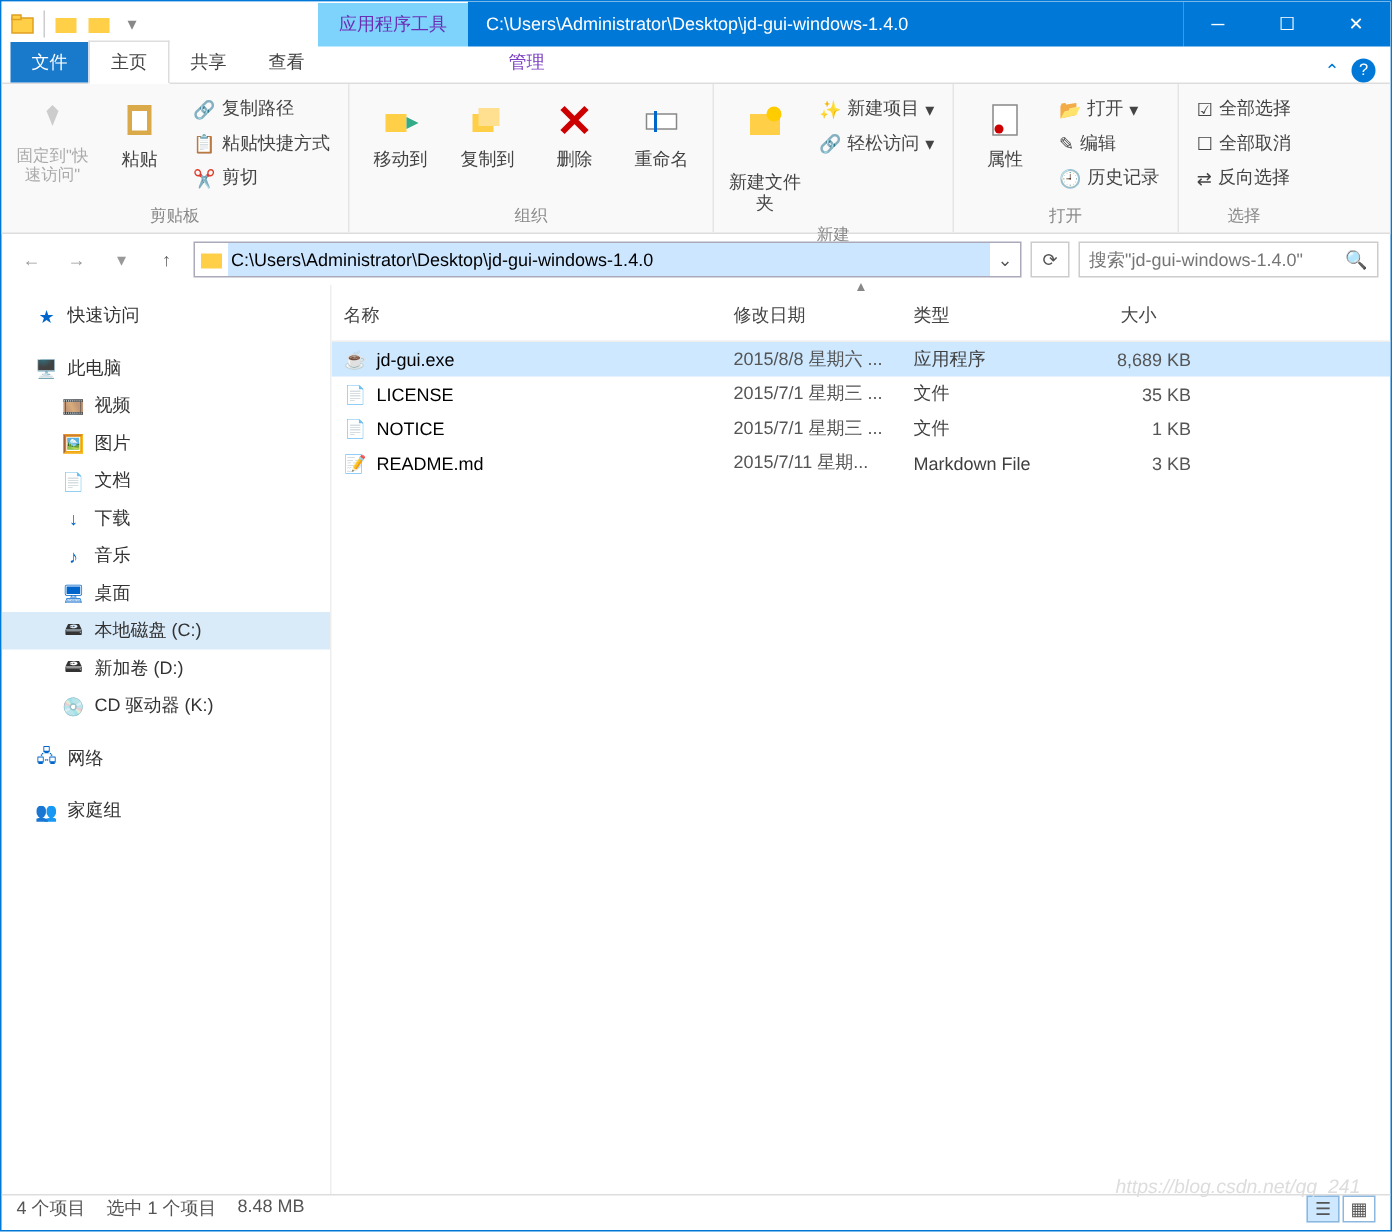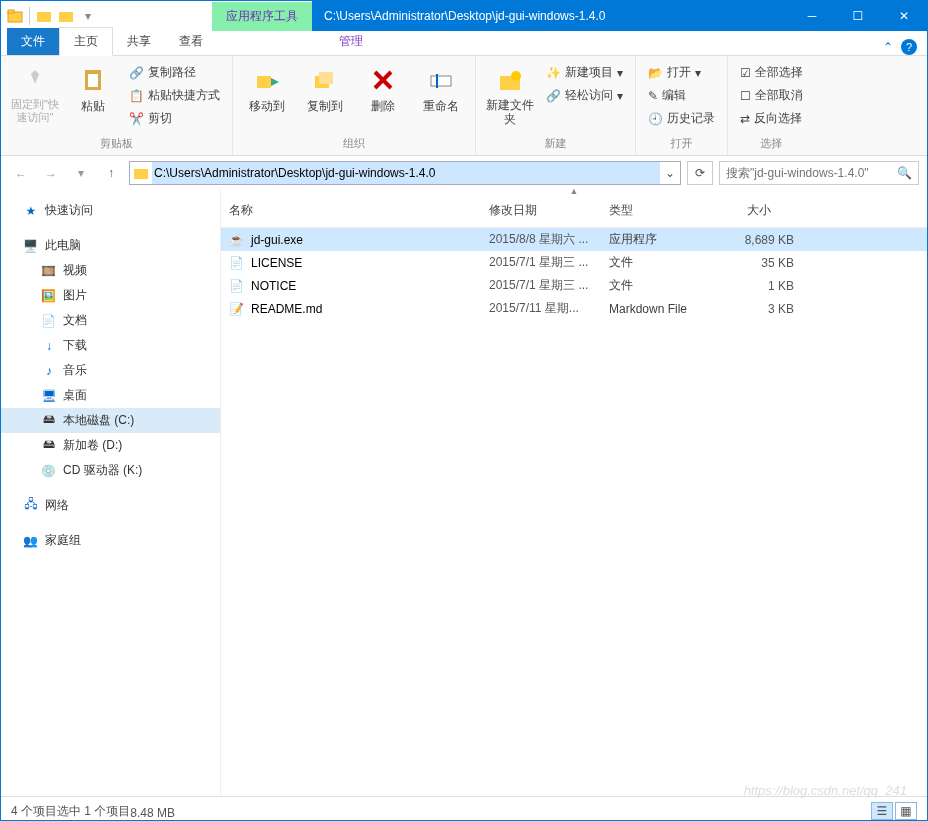--- a/index.html
+++ b/index.html
@@ -1,21 +1,21 @@
 <!DOCTYPE html>
 <html><head>
 <meta charset="utf-8">
 <style>
 * { margin: 0; padding: 0; box-sizing: border-box; font-family: "Microsoft YaHei", "Segoe UI", sans-serif; font-size: 12px; }
 body { background: #fff; width: 928px; height: 821px; overflow: hidden; position: relative; border: 1px solid #0078d7;}
 .titlebar { height: 30px; background: #fff; display: flex; align-items: center; border-bottom: 0; }
 .qat { display: flex; align-items: center; padding: 0 4px; gap: 2px; }
 .qat .folder-icon { width: 20px; height: 20px; display:flex; align-items:center; justify-content:center;}
 .qat-sep { width:1px; height:18px; background:#ccc; margin:0 2px;}
-.title-tab { background:#86efac; color:#6b2fb5; padding: 6px 14px; font-size:12px; margin-left: 110px;}
+.title-tab { background:#7dd3fc; color:#6b2fb5; padding: 6px 14px; font-size:12px; margin-left: 110px;}
 .title-path { flex:1; background:#0078d7; color:#fff; padding:7px 12px; height:30px; display:flex; align-items:center;}
 .winbtns { display:flex; background:#0078d7; height:30px;}
 .winbtn { width:46px; height:30px; display:flex; align-items:center; justify-content:center; color:#fff; }
 
 .tabs { height:25px; background:#fff; display:flex; align-items:flex-end; border-bottom:1px solid #ddd; padding-left:6px;}
 .tab { padding:5px 14px; font-size:12px; color:#444; cursor:default;}
 .tab.file { background:#1979ca; color:#fff;}
 .tab.active { background:#fff; border:1px solid #ddd; border-bottom:1px solid #fff; margin-bottom:-1px;}
 .tab.context { color:#7b3fc4; margin-left:108px;}
 .tabs-right { margin-left:auto; display:flex; align-items:center; gap:8px; padding-right:10px;}
@@ -57,21 +57,21 @@
 .col-name{width:260px;} .col-date{width:120px;} .col-type{width:115px;} .col-size{width:70px; text-align:center;}
 .rows{flex:1; overflow:auto;}
 .row{display:flex; align-items:center; padding:3px 8px;}
 .row.sel{background:#cde8ff;}
 .row .rname{width:260px; display:flex; align-items:center; gap:6px;}
 .row .rdate{width:120px; color:#555;}
 .row .rtype{width:115px; color:#404040;}
 .row .rsize{width:70px; text-align:right; color:#555;}
 .row .fic{width:16px; height:16px; display:flex; align-items:center; justify-content:center;}
 
-.status { height:24px; border-top:1px solid #ddd; display:flex; align-items:flex-end; padding:0 10px; color:#555;}
+.status { height:24px; border-top:1px solid #ddd; display:flex; align-items:flex-start; padding:0 10px; gap:14px; color:#555;}
 .status .right { margin-left:auto; display:flex; gap:2px;}
 .viewbtn{width:22px; height:18px; border:1px solid #8cb8e0; display:flex; align-items:center; justify-content:center;}
 .viewbtn.active{background:#cde8ff;}
 
 .watermark { position:absolute; right:20px; bottom:22px; color:#ddd; font-size:13px; font-style:italic;}
 .sortind { font-size:9px; color:#888; text-align:center; margin-top:-4px;}
 </style>
 </head>
 <body>
 
@@ -198,40 +198,49 @@
 
   <div class="rgroup">
     <div class="rgroup-body">
       <div class="rbtn-lg">
           <span class="ic">
             <svg width="28" height="28">
               <rect x="4" y="10" width="20" height="14" fill="#ffcf48"></rect>
               <circle cx="20" cy="10" r="5" fill="#fc0"></circle>
             </svg>
           </span>
-          <span style="line-height:1.2;">新建文件夹</span>
+          <span style="line-height:1.2;margin-top:16px;">新建文件夹</span>
         </div>
       <div class="rbtn-col">
         <div class="rbtn-sm">
             <span>✨</span>
             <span>新建项目</span>
             <span>▾</span>
           </div>
         <div class="rbtn-sm">
             <span>🔗</span>
             <span>轻松访问</span>
             <span>▾</span>
           </div>
       </div>
     </div>
     <div class="rgroup-label">新建</div>
   </div>
 
   <div class="rgroup">
     <div class="rgroup-body">
+      <div class="rbtn-lg">
+          <span class="ic">
+            <svg width="28" height="28">
+              <rect x="6" y="4" width="16" height="20" fill="#fff" stroke="#888"></rect>
+              <circle cx="10" cy="20" r="3" fill="#c00"></circle>
+            </svg>
+          </span>
+          <span>属性</span>
+        </div>
       <div class="rbtn-col">
         <div class="rbtn-sm">
             <span>📂</span>
             <span>打开</span>
             <span>▾</span>
           </div>
         <div class="rbtn-sm">
             <span>✎</span>
             <span>编辑</span>
           </div>

